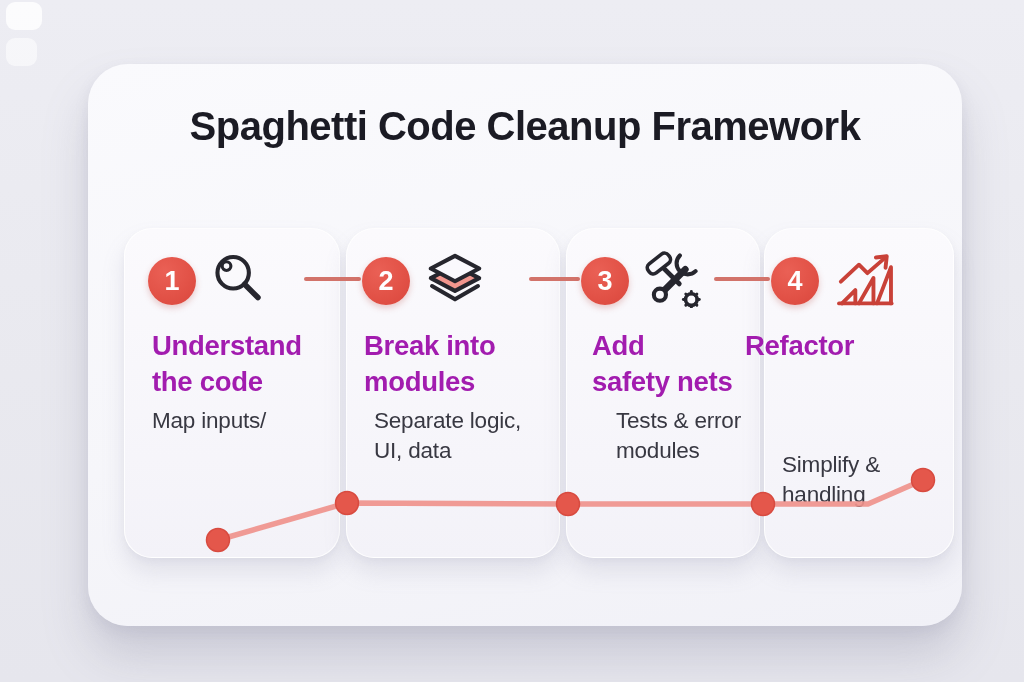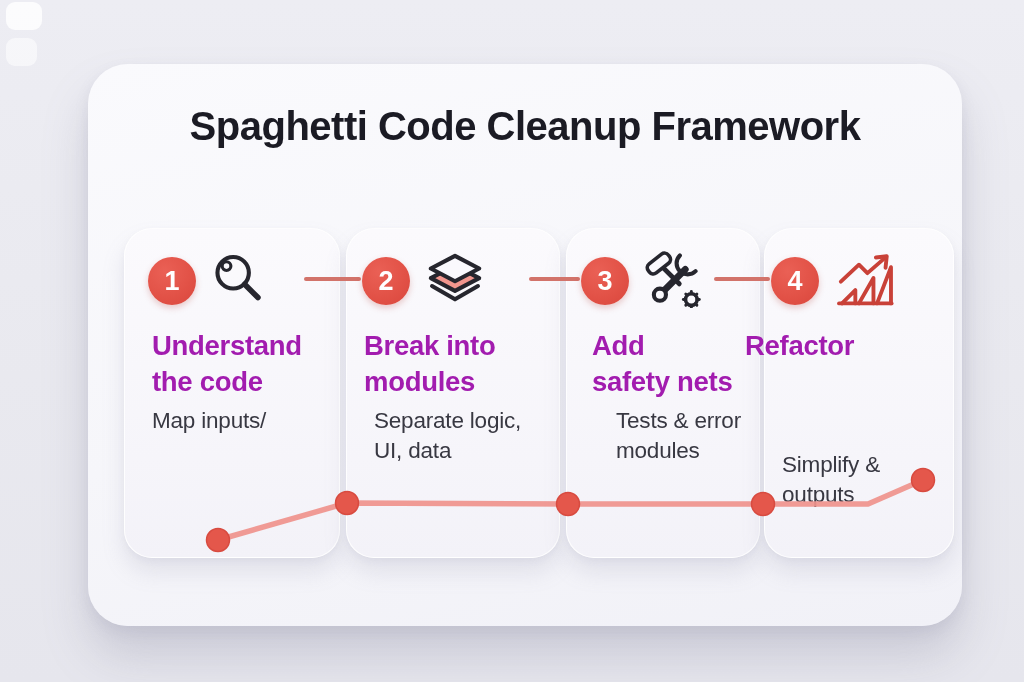--- a/index.html
+++ b/index.html
@@ -172,21 +172,21 @@
   <div class="subtext s2">
     <div>Separate logic,</div>
     <div>UI, data</div>
   </div>
   <div class="subtext s3">
     <div>Tests &amp; error</div>
     <div>modules</div>
   </div>
   <div class="subtext s4">
     <div>Simplify &amp;</div>
-    <div>outputs</div>
+    <div>handling</div>
   </div>
 
   <svg class="trend" viewBox="0 0 1024 682">
     <polyline points="218,540 347,503 568,504 763,504 868,504 923,480" fill="none" stroke="#ef938c" stroke-width="5.5" stroke-linejoin="round" opacity="0.92"></polyline>
     <circle cx="218" cy="540" r="11.5" fill="#e4574b" stroke="#d84b40" stroke-width="1.5"></circle>
     <circle cx="347" cy="503" r="11.5" fill="#e4574b" stroke="#d84b40" stroke-width="1.5"></circle>
     <circle cx="568" cy="504" r="11.5" fill="#e4574b" stroke="#d84b40" stroke-width="1.5"></circle>
     <circle cx="763" cy="504" r="11.5" fill="#e4574b" stroke="#d84b40" stroke-width="1.5"></circle>
     <circle cx="923" cy="480" r="11.5" fill="#e4574b" stroke="#d84b40" stroke-width="1.5"></circle>
   </svg>

